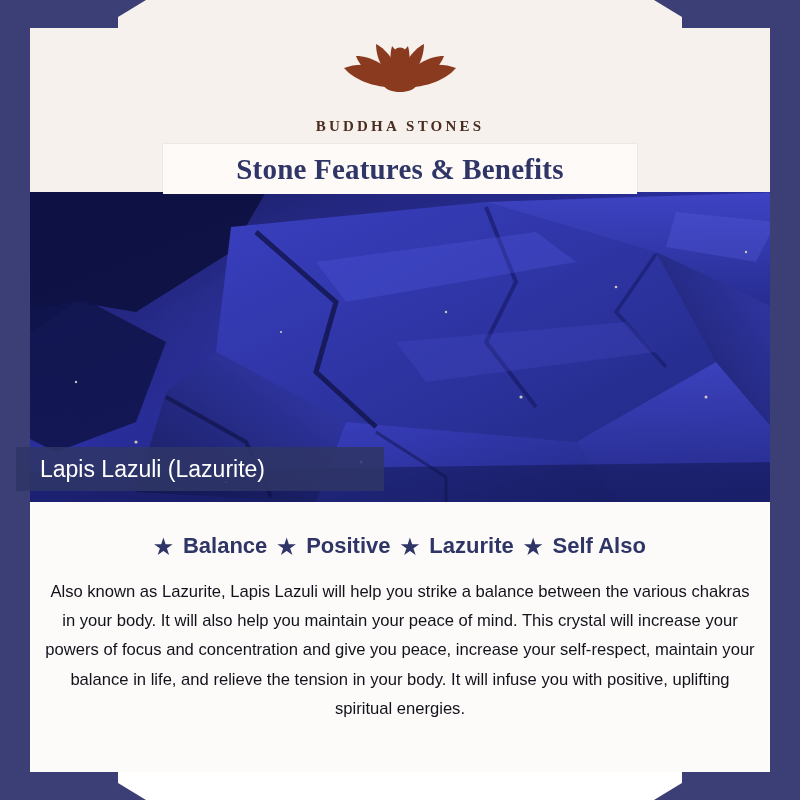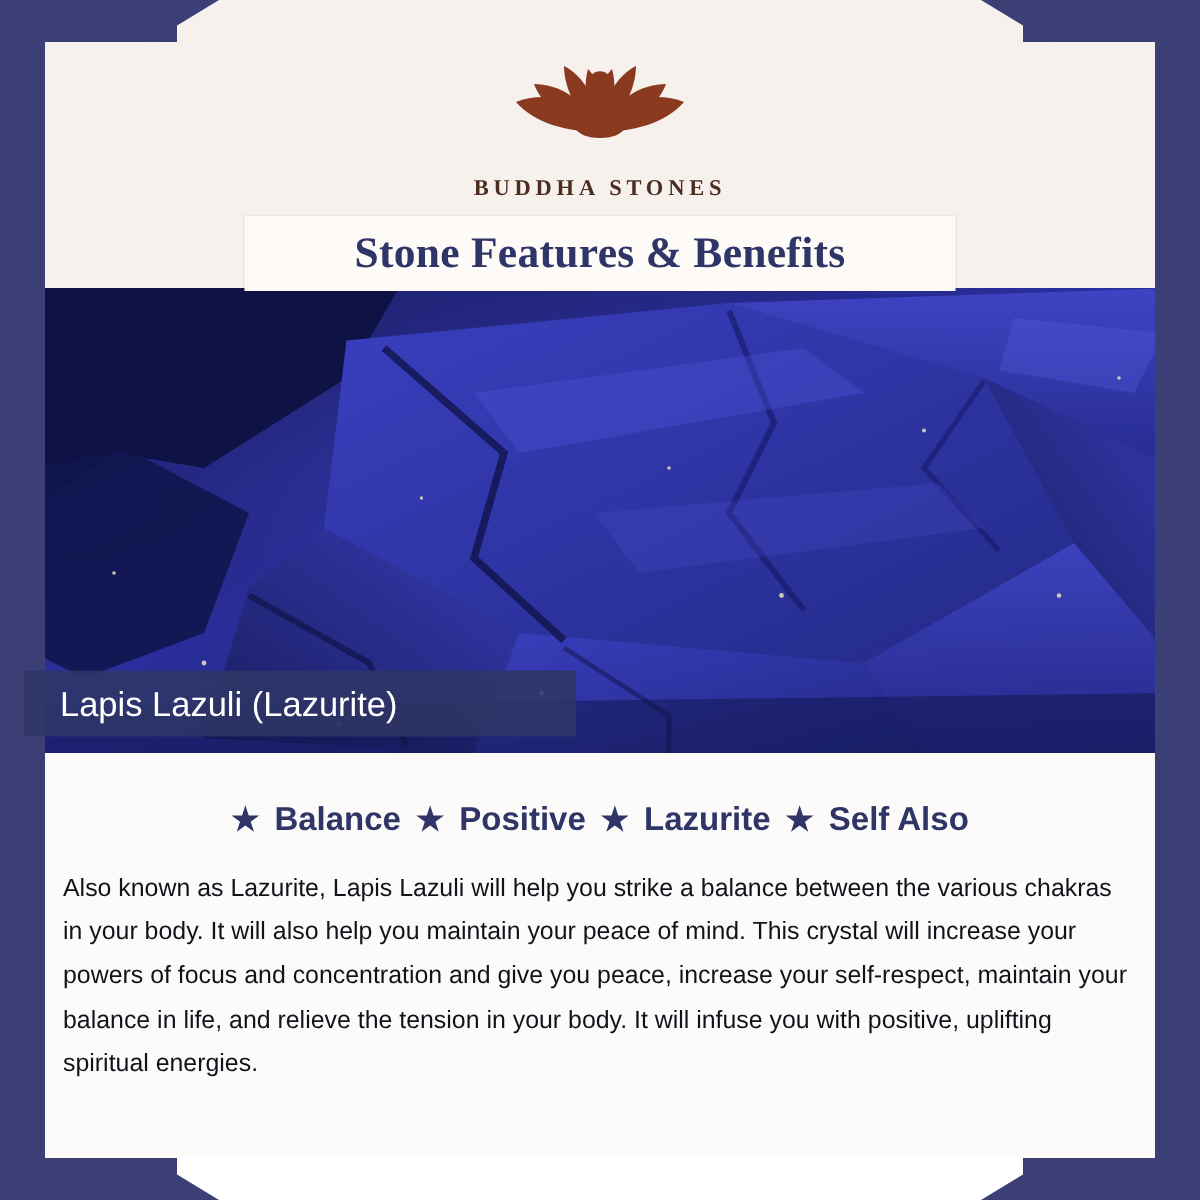--- a/index.html
+++ b/index.html
@@ -215,21 +215,21 @@
     line-height: 1;
   }
   .keywords .kw { white-space: nowrap; }
 
   .description {
     margin: 18px 26px 0 26px;
     font-size: 16.6px;
     line-height: 1.76;
     color: #12121c;
     font-family: "Liberation Sans", sans-serif;
-    text-align: left;
+    text-align: center;
   }
 
   .bottom-fill {
     position: absolute;
     left: 0;
     bottom: 0;
     width: 800px;
     height: 28px;
     background: #ffffff;
     z-index: 4;

